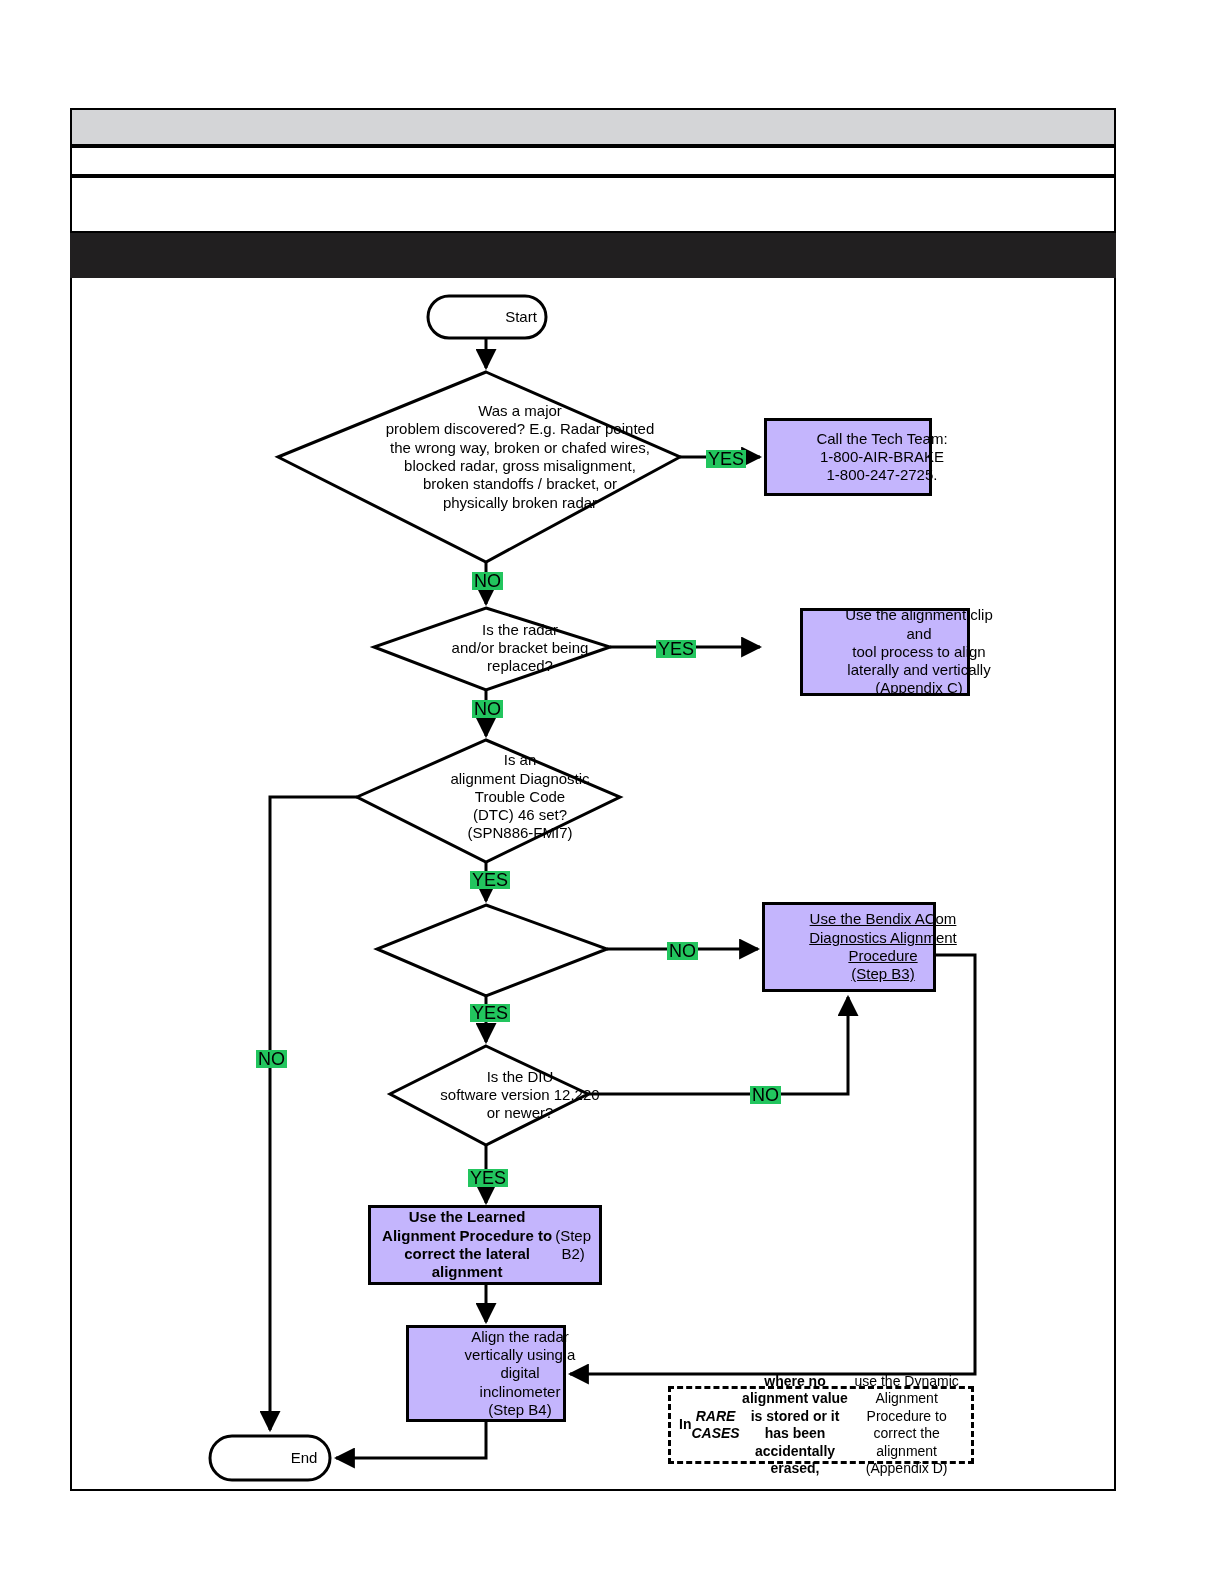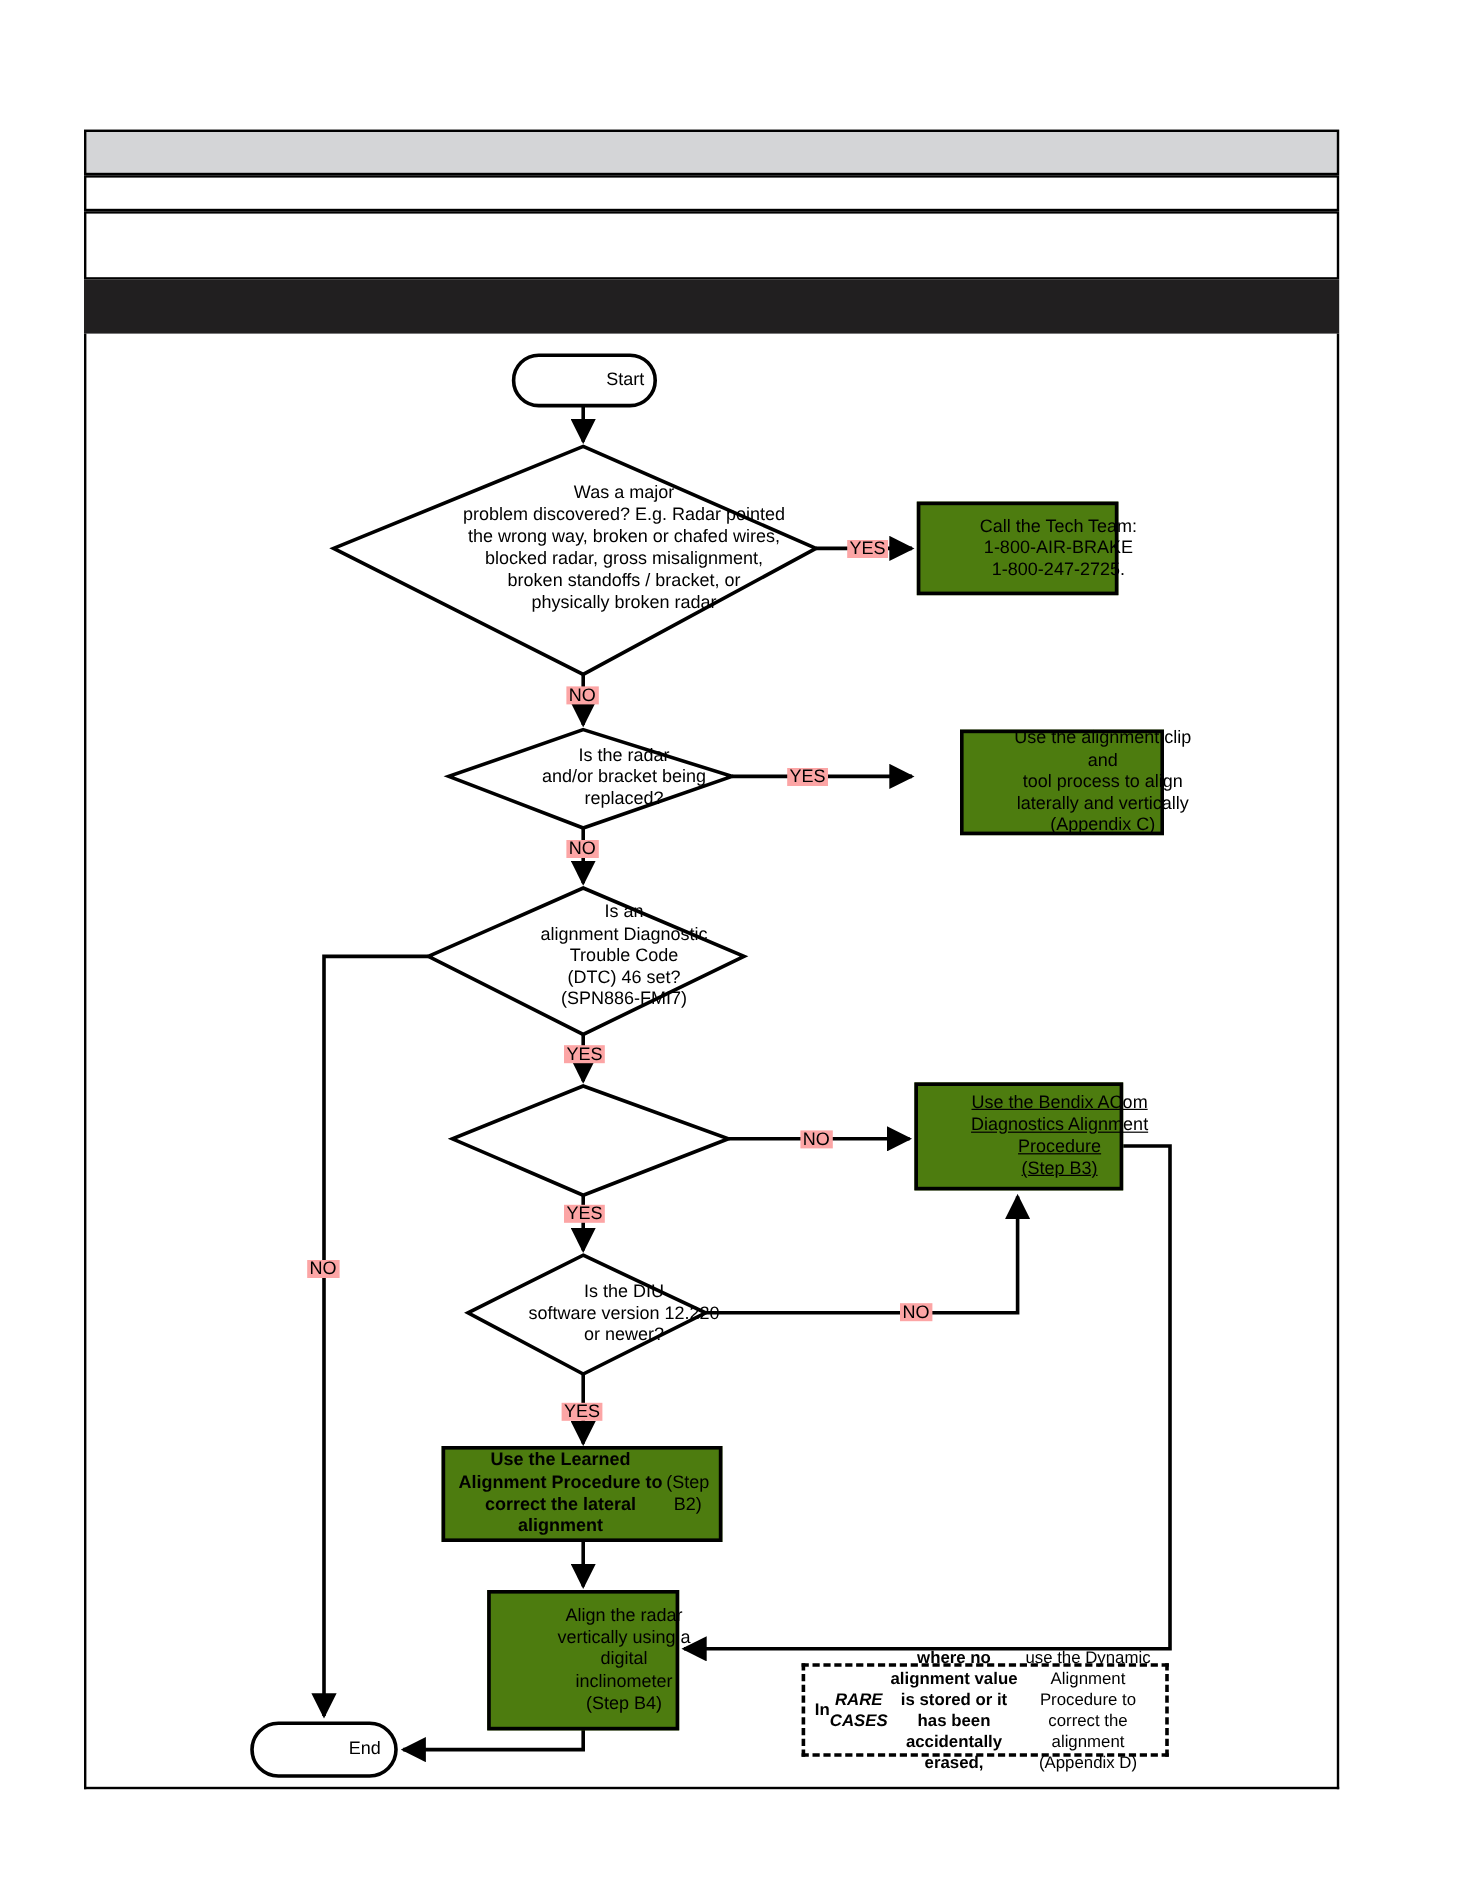--- a/index.html
+++ b/index.html
@@ -78,30 +78,30 @@
     text-align: center;
     line-height: 1.22;
     white-space: pre-line;
     padding-left: 34px;
   }
   .term { font-size: 15px; }
   .diamond-text { font-size: 15px; }
   .box-text { font-size: 15px; }
   .edge-label {
     position: absolute;
-    font-size: 15px;
-    background: #fca5a5;
+    font-size: 18px;
+    background: #22c55e;
     padding: 0 2px;
     line-height: 1;
   }
   .rect-box {
     position: absolute;
     box-sizing: border-box;
     border: 3px solid #000;
-    background: #4d7c0f;
+    background: #c4b5fd;
   }
   .dashed-box {
     position: absolute;
     box-sizing: border-box;
     border: 3px dashed #000;
     background: #ffffff;
   }
   .b { font-weight: bold; }
   .bi { font-weight: bold; font-style: italic; }
 </style>
@@ -191,21 +191,21 @@
 
   <div class="rect-box" id="box-p4" style="left:368px; top:1205px; width:234px; height:80px;padding-left:36px;">
     <div class="node box-text" style="left:0; top:0; width:100%; height:100%; white-space:normal; padding:0 8px; box-sizing:border-box;">
         <span class="b">Use the Learned Alignment
 Procedure to correct the lateral
 alignment</span>
         <span> (Step B2)</span>
       </div>
   </div>
 
-  <div class="rect-box" id="box-p5" style="left:406px; top:1325px; width:160px; height:117px;">
+  <div class="rect-box" id="box-p5" style="left:406px; top:1325px; width:160px; height:97px;">
     <div class="node box-text" style="left:0; top:0; width:100%; height:100%;">Align the radar
 vertically using a digital
 inclinometer
 (Step B4)</div>
   </div>
 
   <div class="dashed-box" id="box-note" style="left:668px; top:1386px; width:306px; height:78px;">
     <div class="node" style="left:0; top:0; width:100%; height:100%; white-space:normal; padding:0 8px; box-sizing:border-box; font-size:14px; line-height:1.25;">
         <span class="b">In </span>
         <span class="bi">RARE CASES</span>

